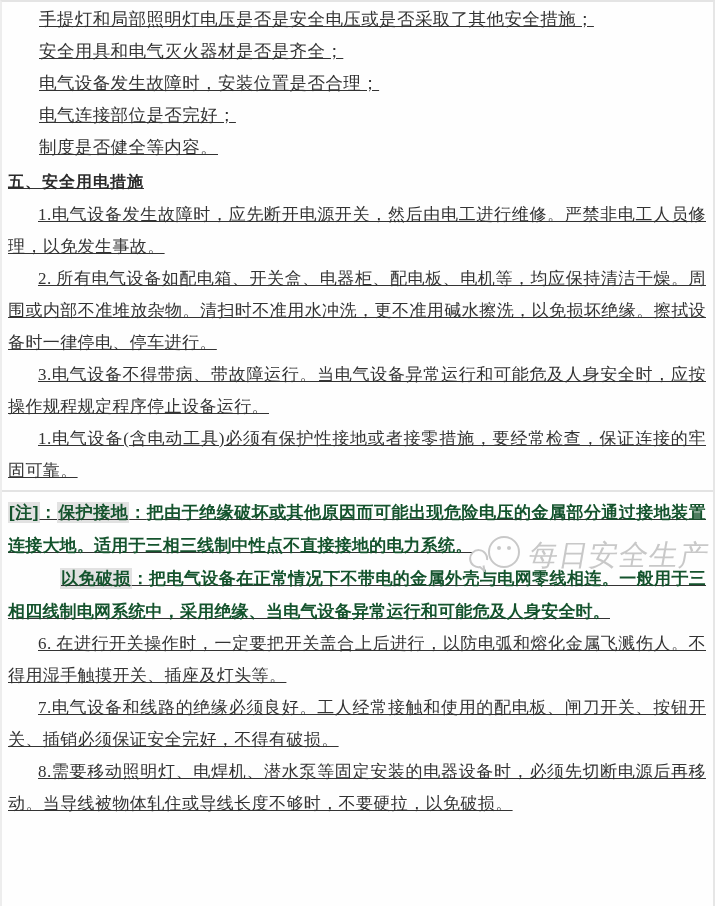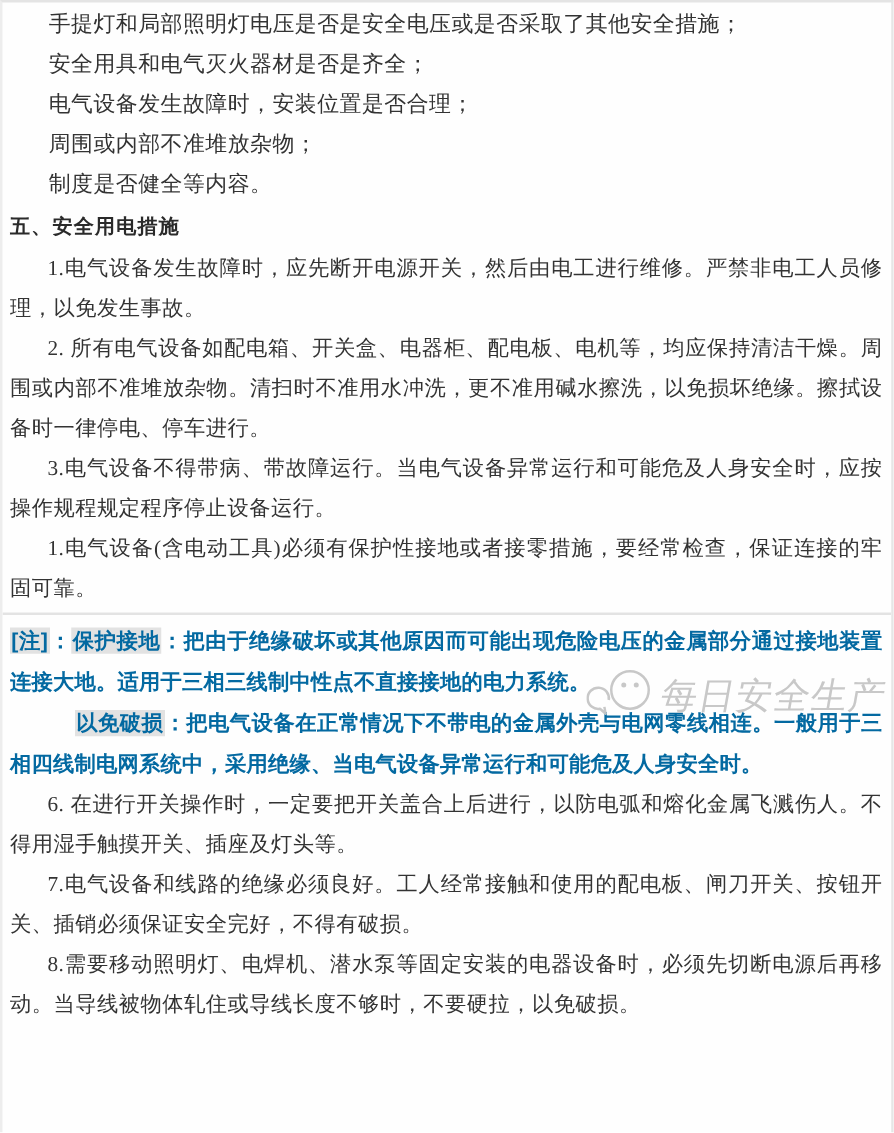--- a/index.html
+++ b/index.html
@@ -10,21 +10,21 @@
     height: 906px;
     margin: 0 auto;
     background: #fefefe;
     border-top: 2px solid #e4e4e4;
     border-left: 2px solid #ededed;
     border-right: 2px solid #e6e6e6;
     overflow: hidden;
     font-family: "Liberation Serif", "DejaVu Serif", serif;
     color: #333333;
   }
-  .content { padding: 0 7px 0 6px; }
+  .content { padding: 0 7px 0 6px; text-decoration: underline; }
   .intro { padding-top: 1px; }
   .intro-line {
     line-height: 32px;
     height: 32px;
     padding-left: 31px;
     font-size: 17.5px;
     letter-spacing: 0.4px;
     white-space: nowrap;
   }
   .heading {
@@ -45,21 +45,21 @@
   }
   .divider {
     margin-top: 3px;
     height: 0;
     border-top: 2px solid #e3e3e3;
   }
   .note {
     margin-top: 4px;
     font-family: "Liberation Sans", "DejaVu Sans", sans-serif;
     font-weight: bold;
-    color: #0369a1;
+    color: #14532d;
     font-size: 17px;
     line-height: 33px;
     text-align: justify;
     letter-spacing: 0.2px;
   }
   .note .hl { background: #e2e2e2; padding: 1px 1px; }
   .note-para-2 { text-indent: 52px; }
   .closing .para { line-height: 32px; }
   .watermark {
     position: absolute;
@@ -84,21 +84,21 @@
 <body>
 
 <div class="page">
 
   <div class="content">
 
     <div class="intro">
       <div class="intro-line">手提灯和局部照明灯电压是否是安全电压或是否采取了其他安全措施；</div>
       <div class="intro-line">安全用具和电气灭火器材是否是齐全；</div>
       <div class="intro-line">电气设备发生故障时，安装位置是否合理；</div>
-      <div class="intro-line">周围或内部不准堆放杂物；</div>
+      <div class="intro-line">电气连接部位是否完好；</div>
       <div class="intro-line">制度是否健全等内容。</div>
     </div>
 
     <h2 class="heading">五、安全用电措施</h2>
 
     <p class="para">1.电气设备发生故障时，应先断开电源开关，然后由电工进行维修。严禁非电工人员修理，以免发生事故。</p>
     <p class="para">2. 所有电气设备如配电箱、开关盒、电器柜、配电板、电机等，均应保持清洁干燥。周围或内部不准堆放杂物。清扫时不准用水冲洗，更不准用碱水擦洗，以免损坏绝缘。擦拭设备时一律停电、停车进行。</p>
     <p class="para">3.电气设备不得带病、带故障运行。当电气设备异常运行和可能危及人身安全时，应按操作规程规定程序停止设备运行。</p>
     <p class="para">1.电气设备(含电动工具)必须有保护性接地或者接零措施，要经常检查，保证连接的牢固可靠。</p>
 

